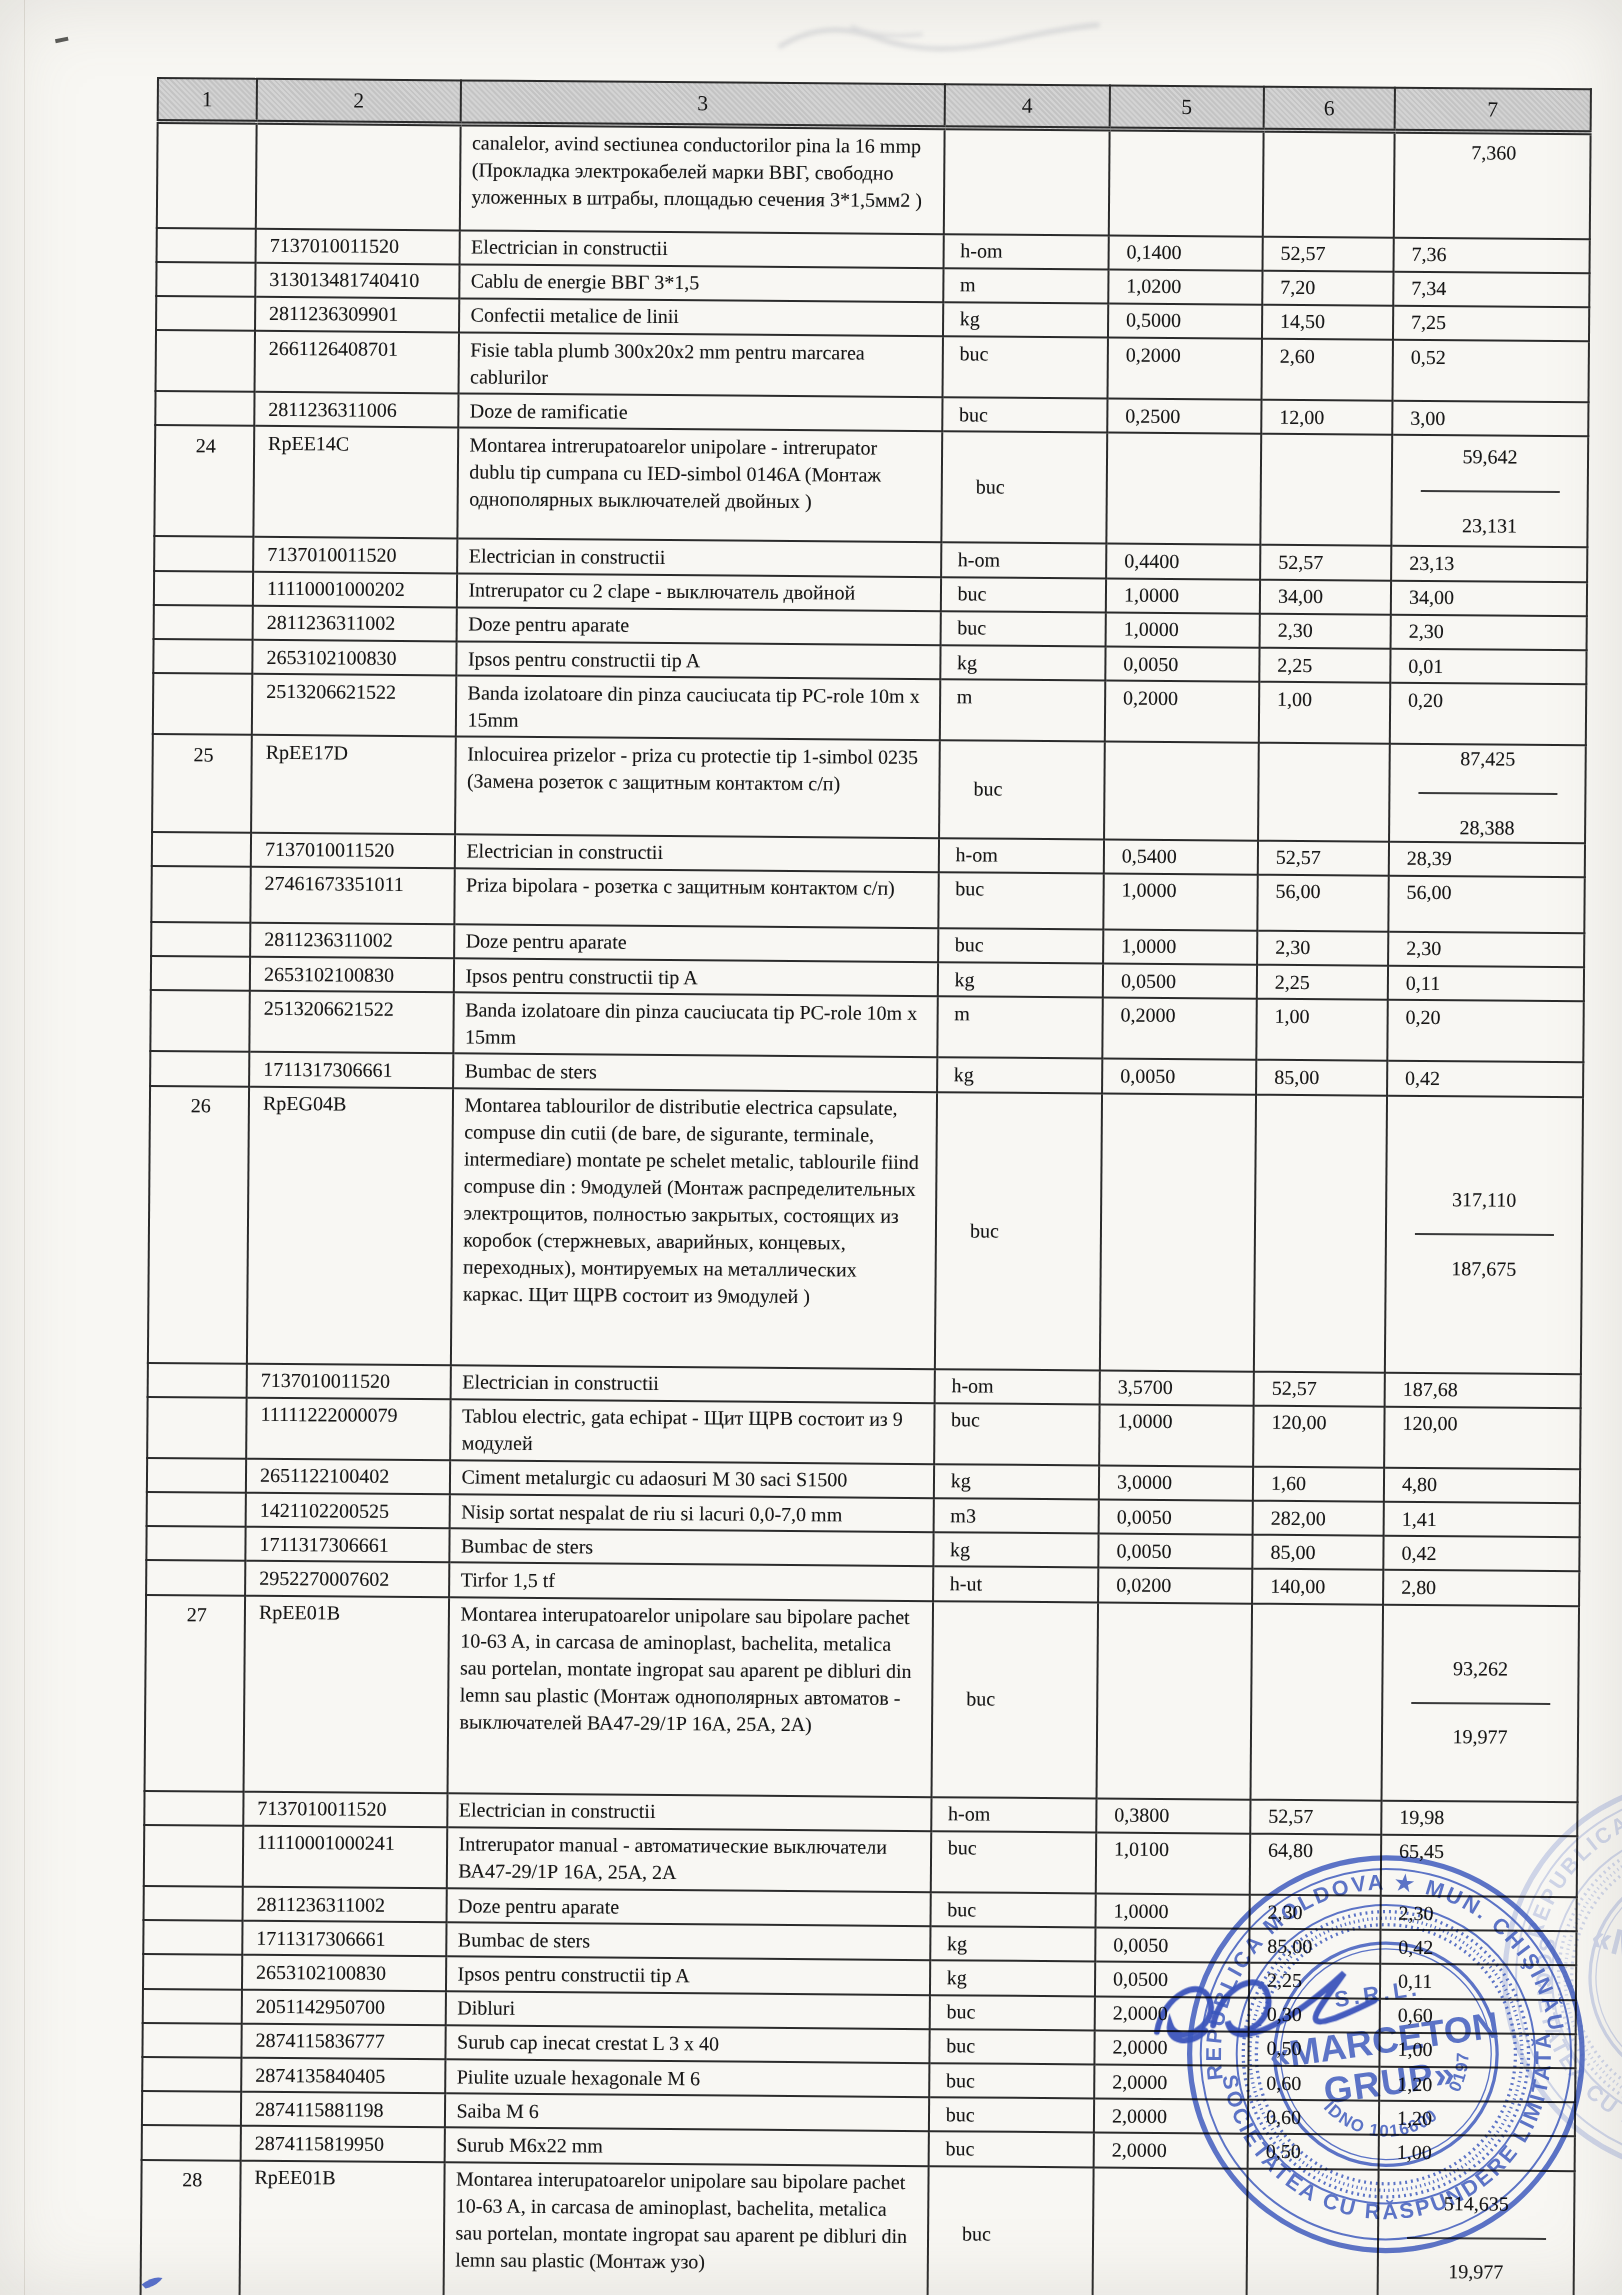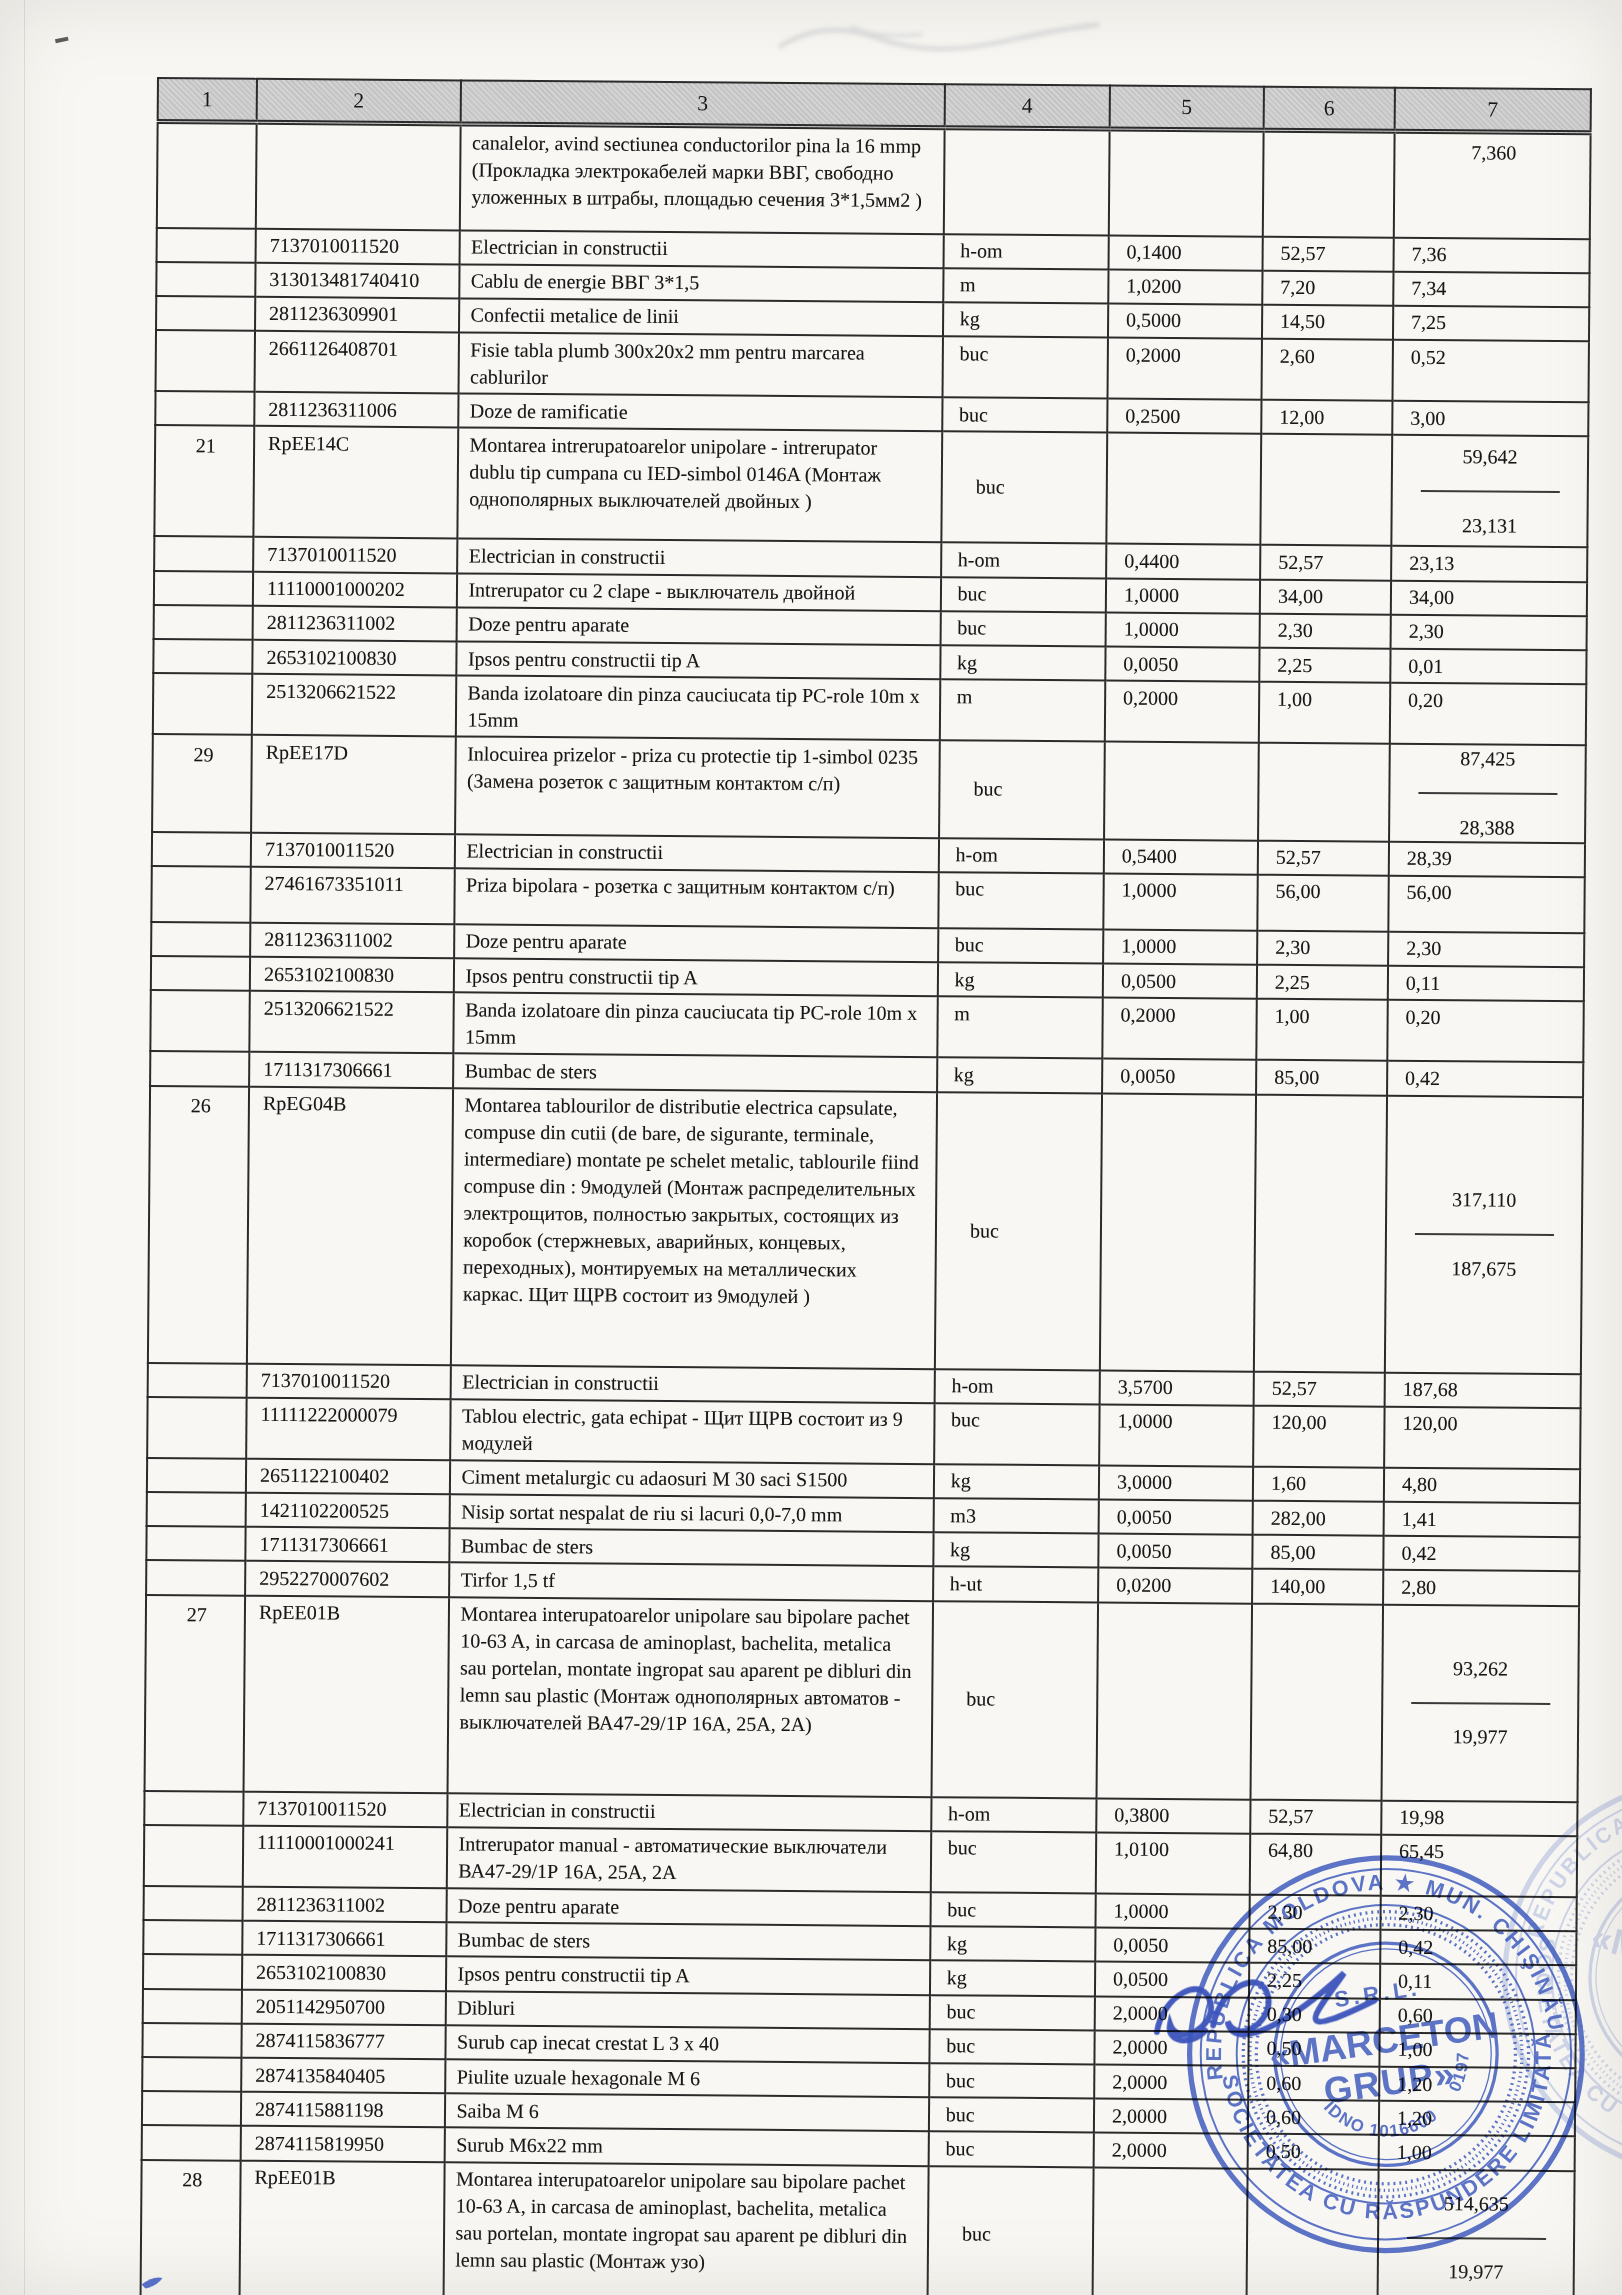--- a/index.html
+++ b/index.html
@@ -117,21 +117,21 @@
           <tr style="height: 29px;">
             <td class="c-no"></td>
             <td class="c-code">2811236311006</td>
             <td class="c-desc">Doze de ramificatie</td>
             <td class="c-unit">buc</td>
             <td class="c-num">0,2500</td>
             <td class="c-num">12,00</td>
             <td class="c-num">3,00</td>
           </tr>
           <tr style="height: 111px;">
-            <td class="c-no">21</td>
+            <td class="c-no">24</td>
             <td class="c-code">RpEE14C</td>
             <td class="c-desc">Montarea intrerupatoarelor unipolare - intrerupator dublu tip cumpana cu IED-simbol 0146A (Монтаж однополярных выключателей двойных )</td>
             <td class="c-unit unit-mid">buc</td>
             <td class="c-num"></td>
             <td class="c-num"></td>
             <td class="c-frac">
               <span class="frac-top">59,642</span>
               <div class="frac-line"></div>
               <span class="frac-bot">23,131</span>
             </td>
@@ -175,21 +175,21 @@
           <tr style="height: 56px;">
             <td class="c-no"></td>
             <td class="c-code">2513206621522</td>
             <td class="c-desc">Banda izolatoare din pinza cauciucata tip PC-role 10m x 15mm</td>
             <td class="c-unit">m</td>
             <td class="c-num">0,2000</td>
             <td class="c-num">1,00</td>
             <td class="c-num">0,20</td>
           </tr>
           <tr style="height: 93px;">
-            <td class="c-no">29</td>
+            <td class="c-no">25</td>
             <td class="c-code">RpEE17D</td>
             <td class="c-desc">Inlocuirea prizelor - priza cu protectie tip 1-simbol 0235 (Замена розеток с защитным контактом с/п)</td>
             <td class="c-unit unit-mid">buc</td>
             <td class="c-num"></td>
             <td class="c-num"></td>
             <td class="c-frac">
               <span class="frac-top">87,425</span>
               <div class="frac-line"></div>
               <span class="frac-bot">28,388</span>
             </td>

